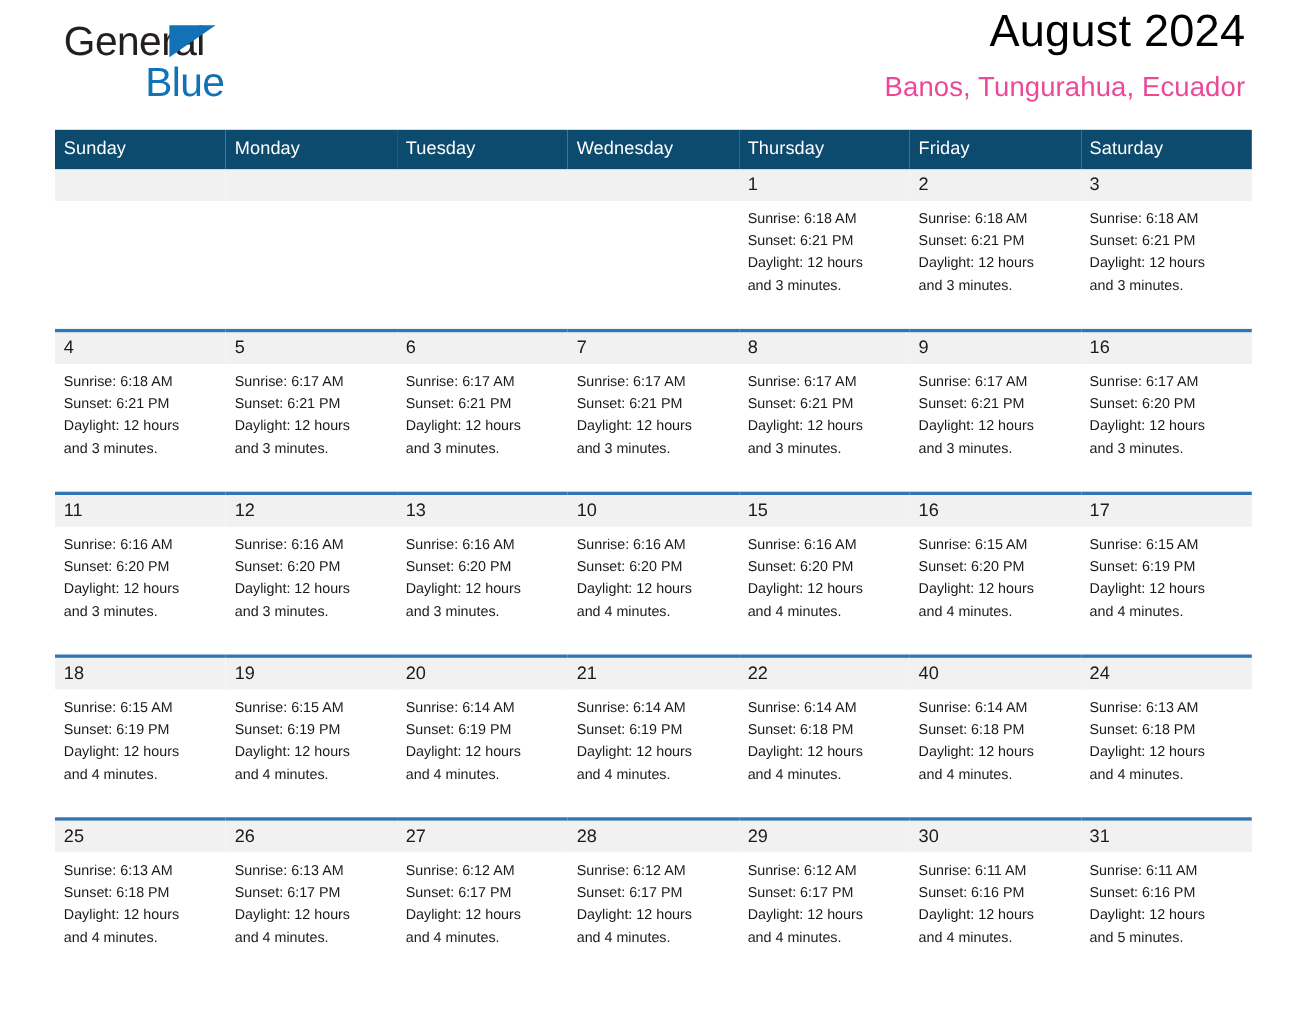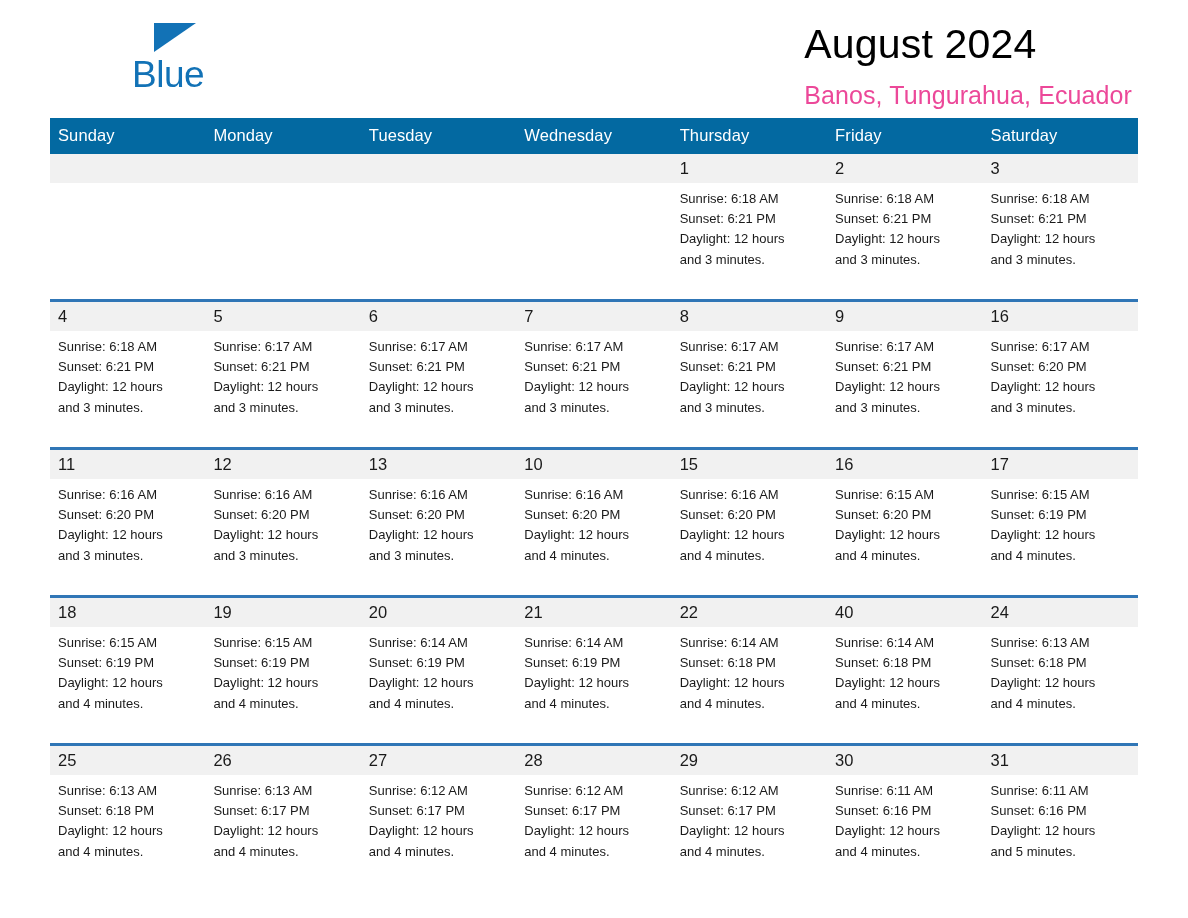--- a/index.html
+++ b/index.html
@@ -58,21 +58,22 @@
     margin-top: -6px;
     padding-left: 74px;
     font-size: 37px;
     line-height: 42px;
     color: #1272b6;
     letter-spacing: -0.5px;
   }
   .title-block {
     position: absolute;
     right: 6px;
-    top: 18px;
+    top: 2px;
+    text-align: right;
   }
   .cal-title {
     font-size: 41px;
     line-height: 52px;
     font-weight: normal;
     color: #000000;
     margin: 0;
     letter-spacing: 0.2px;
   }
   .cal-subtitle {
@@ -84,21 +85,21 @@
     letter-spacing: 0.1px;
   }
 
   
   .calendar {
     width: 1088px;
     border-collapse: collapse;
     table-layout: fixed;
   }
   .calendar th {
-    background: #0369a1;
+    background: #0c4a6e;
     color: #ffffff;
     font-weight: normal;
     font-size: 16.5px;
     text-align: left;
     padding: 8px 0 9px 8px;
     letter-spacing: 0.1px;
   }
   .daynum-row td {
     background: #f1f1f1;
     font-size: 16.5px;
@@ -129,20 +130,21 @@
 </style>
 </head>
 <body>
 
 <div class="page">
 
   <div class="masthead">
 
     <div class="logo">
       <div class="logo-row1">
+        <span class="logo-general">General</span>
         <span class="logo-triangle"></span>
       </div>
       <div class="logo-row2">Blue</div>
     </div>
 
     <div class="title-block">
       <h1 class="cal-title">August 2024</h1>
       <h2 class="cal-subtitle">Banos, Tungurahua, Ecuador</h2>
     </div>
 

